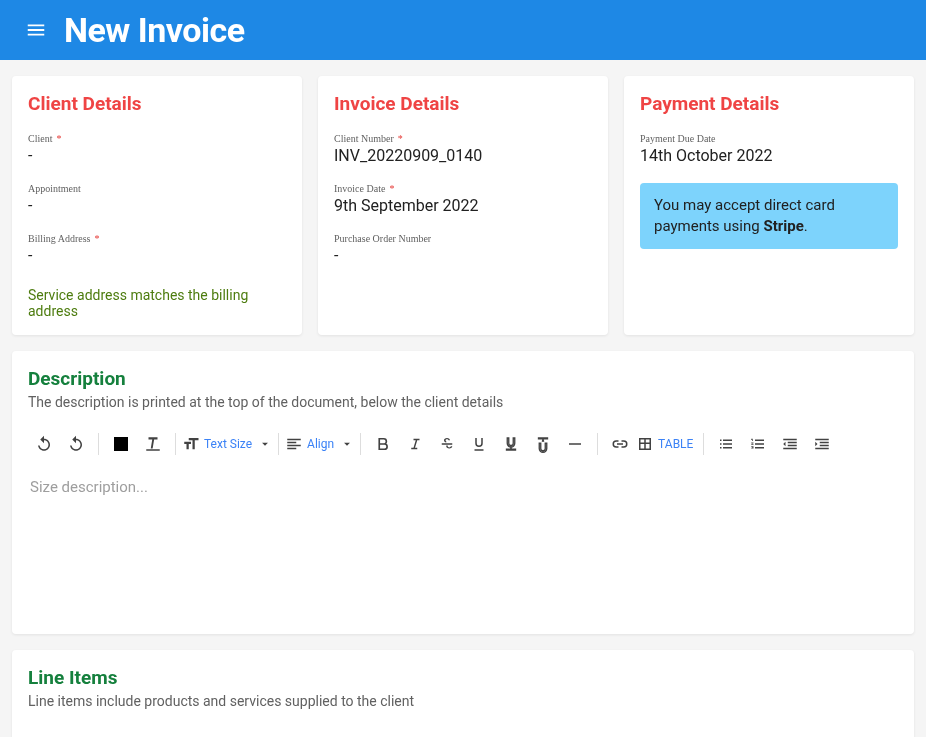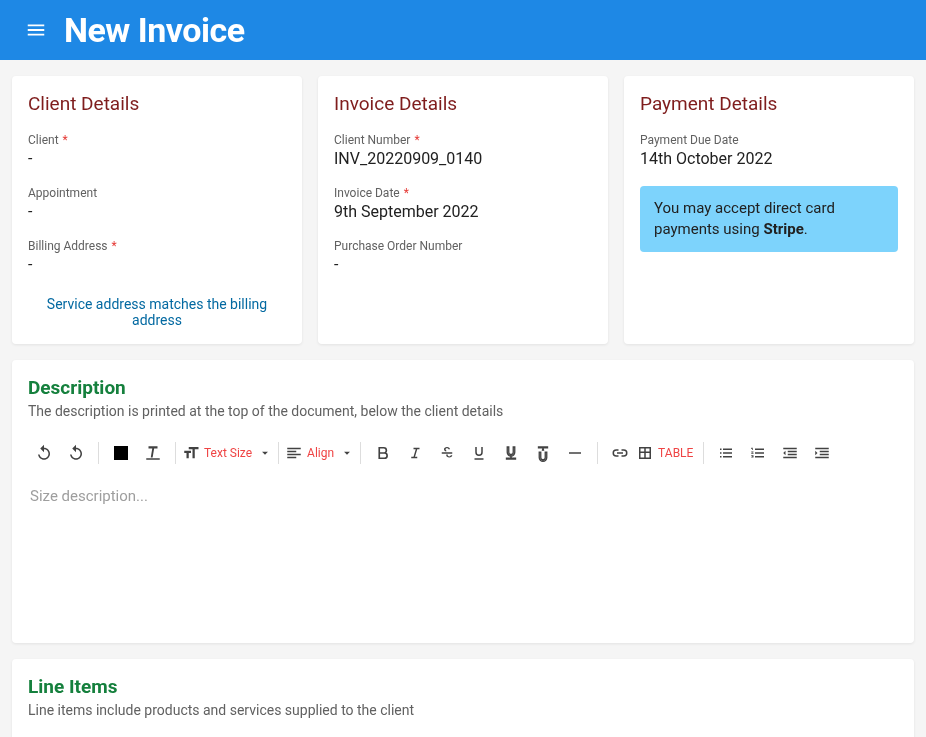--- a/index.html
+++ b/index.html
@@ -38,40 +38,40 @@
   .card {
     background: #fff;
     border-radius: 4px;
     box-shadow: 0 1px 3px rgba(0,0,0,0.08);
     padding: 16px;
     flex: 1;
     min-height: 240px;
   }
   .card-title {
     font-size: 19px;
-    font-weight: 400;
+    font-weight: 700;
     margin-bottom: 18px;
-    color: #7f1d1d;
+    color: #ef4444;
   }
   .field { margin-bottom: 18px; }
   .field-label {
-    font-size: 12px;
+    font-size: 10px;
     color: #616161;
     margin-bottom: 2px;
+    font-family: Liberation Serif, serif;
   }
   .field-label .req { color: #e53935; margin-left: 4px; }
   .field-value {
     font-size: 16px;
     color: #212121;
   }
   .note {
     font-size: 14px;
-    color: #0369a1;
+    color: #4d7c0f;
     margin-top: 22px;
-    text-align: center;
   }
   .info-box {
     background: #7dd3fc;
     border-radius: 4px;
     padding: 12px 14px;
     font-size: 15px;
     color: #212121;
     line-height: 1.4;
   }
   .info-box strong { font-weight: 700; }
@@ -100,21 +100,21 @@
   .tsep {
     width: 1px; height: 22px;
     background: #ddd;
     margin: 0 6px;
   }
   .t-color-swatch {
     width: 14px; height: 14px; background: #000;
   }
   .t-label {
     font-size: 12px;
-    color: #ef4444;
+    color: #3b82f6;
     padding: 0 4px;
     cursor: pointer;
   }
   .t-drop { display:flex; align-items:center; cursor:pointer; }
   .t-drop svg.caret { width:14px; height:14px; fill:#424242; margin-left:2px; }
   .editor {
     min-height: 170px;
     padding: 14px 2px;
     font-size: 15px;
     color: #9e9e9e;

